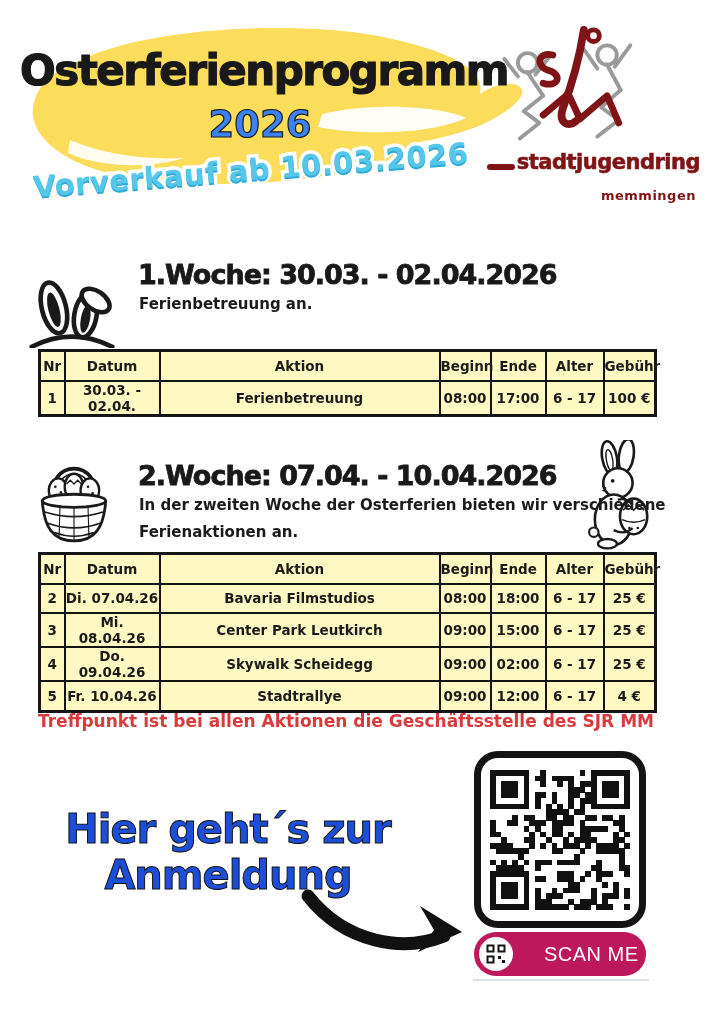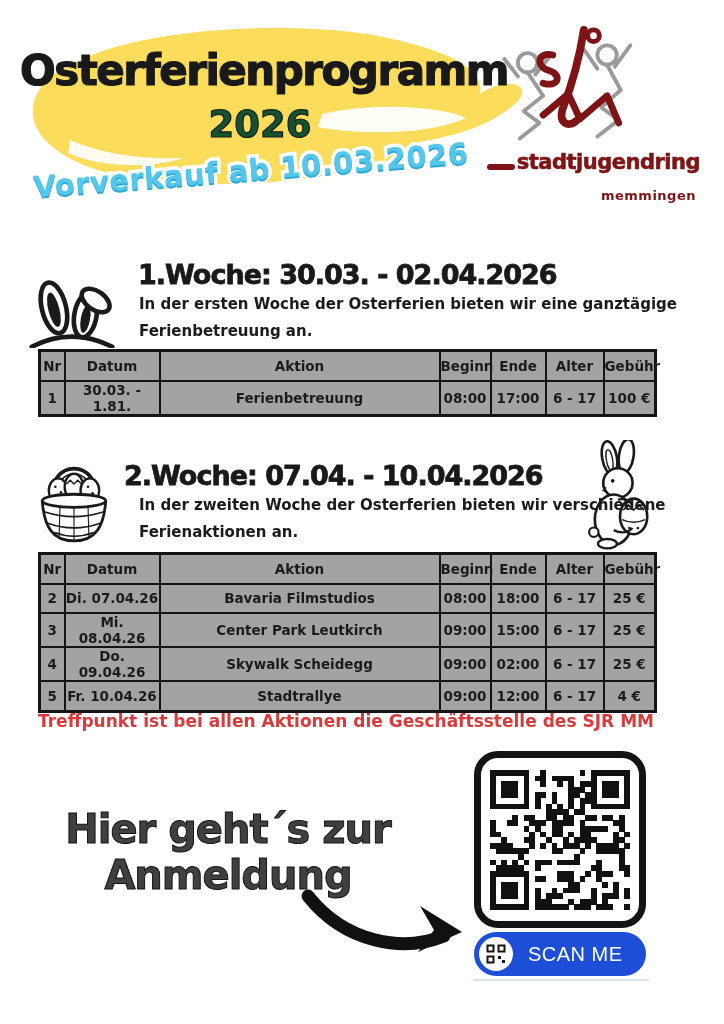--- a/index.html
+++ b/index.html
@@ -5,21 +5,21 @@
   html,body{margin:0;padding:0;background:#ffffff;}
   .page{position:relative;width:724px;height:1024px;background:#ffffff;overflow:hidden;
         font-family:"DejaVu Sans",sans-serif;color:#1b1b1b;}
   .abs{position:absolute;}
 
   
   .brush{left:12px;top:22px;width:520px;height:165px;}
   .title-wrap{left:20px;top:46px;width:480px;text-align:center;}
   .title-l1{font-size:42px;font-weight:bold;letter-spacing:-1.5px;color:#191919;
             -webkit-text-stroke:1.2px #191919;}
-  .title-l2{font-size:37px;font-weight:bold;letter-spacing:0px;color:#14532d;margin-top:8px;
+  .title-l2{font-size:37px;font-weight:bold;letter-spacing:0px;color:#3b82f6;margin-top:8px;
             -webkit-text-stroke:1.2px #191919;}
   .logo{left:462px;top:24px;width:250px;height:172px;}
   .logo-figures{position:absolute;left:36px;top:2px;width:160px;height:126px;}
   .logo-word{position:absolute;right:12px;top:126px;display:flex;align-items:center;}
   .logo-dash{width:28px;height:6px;background:#7E1415;border-radius:3px;margin-right:2px;margin-top:10px;}
   .logo-word span{font-size:21px;font-weight:bold;letter-spacing:-0.5px;color:#7E1415;
                   -webkit-text-stroke:0.6px #7E1415;}
   .logo-sub{position:absolute;right:16px;top:164px;font-size:13px;font-weight:bold;color:#7E1415;letter-spacing:0.5px;}
   .subtitle-wrap{left:34px;top:170px;width:430px;transform:rotate(-4.5deg);transform-origin:left center;height:46px;}
   .subtitle-back,.subtitle-front{position:absolute;left:0;top:0;white-space:nowrap;
@@ -27,50 +27,50 @@
   .subtitle-back{color:#fff;-webkit-text-stroke:7px #ffffff;}
   .subtitle-front{color:#55C7EA;text-shadow:0 2px 0 #2fa9d6;}
 
   
   .icon-ears{left:28px;top:278px;width:88px;height:70px;}
   .icon-basket{left:32px;top:446px;width:84px;height:104px;}
   .icon-bunny{left:577px;top:440px;width:86px;height:110px;}
   .sec-head{font-size:27px;font-weight:bold;letter-spacing:-1px;color:#191919;
             -webkit-text-stroke:0.8px #191919;white-space:nowrap;}
   .sec1-head{left:138px;top:259px;}
-  .sec2-head{left:124px;top:460px;}
+  .sec2-head{left:138px;top:460px;}
   .sec-desc{font-size:15px;font-weight:bold;line-height:27px;color:#1b1b1b;white-space:nowrap;}
   .sec1-desc{left:139px;top:291px;}
   .sec2-desc{left:139px;top:492px;}
 
   
   table.tbl{position:absolute;left:38px;width:616px;border-collapse:collapse;table-layout:fixed;
-            background:#a3a3a3;border:3px solid #141414;}
+            background:#fef9c3;border:3px solid #141414;}
   .t1{top:349px;}
   .t2{top:552px;}
   .tbl th,.tbl td{border:2px solid #141414;text-align:center;vertical-align:middle;
                   font-size:13.5px;font-weight:bold;color:#1b1b1b;padding:0;height:28px;}
   .t2 th,.t2 td{height:27.6px;}
 
   
   .notice{left:38px;top:708px;width:616px;color:#D93A3B;font-size:17px;font-weight:bold;line-height:26px;}
   .notice-l1{text-align:justify;text-align-last:justify;}
   .notice-l2{text-align:left;}
 
   
-  .cta{left:24px;top:806px;width:408px;text-align:center;color:#404040;}
+  .cta{left:24px;top:806px;width:408px;text-align:center;color:#1d4ed8;}
   .cta-l1{font-size:40px;font-weight:bold;letter-spacing:-1px;-webkit-text-stroke:1px #121212;}
   .cta-l2{font-size:40px;font-weight:bold;letter-spacing:-1px;margin-top:0;-webkit-text-stroke:1px #121212;}
   .arrow{left:296px;top:886px;width:186px;height:82px;}
   .qr-frame{left:474px;top:751px;width:172px;height:177px;box-sizing:border-box;
             border:7px solid #141414;border-radius:24px;background:#fff;
             display:flex;align-items:center;justify-content:center;}
   .qr-frame svg{width:140px;height:140px;}
-  .scan-pill{left:474px;top:932px;width:172px;height:44px;background:#1d4ed8;border-radius:22px;
-             display:flex;align-items:center;}
+  .scan-pill{left:474px;top:932px;width:172px;height:44px;background:#be185d;border-radius:22px;
+             display:flex;align-items:center;gap:16px;}
   .scan-circle{width:34px;height:34px;border-radius:50%;background:#ffffff;margin-left:5px;
                display:flex;align-items:center;justify-content:center;flex:0 0 auto;}
   .scan-label{color:#ffffff;font-family:"Liberation Sans",sans-serif;font-size:20px;
               letter-spacing:0.5px;margin-left:15px;}
   .pill-underline{left:473px;top:979px;width:176px;height:2px;background:#dbe2ea;}
 </style>
 </head>
 <body>
 
 <div class="page">
@@ -126,21 +126,20 @@
       <ellipse cx="28" cy="32" rx="13" ry="28" transform="rotate(-14 28 32)"></ellipse>
       <ellipse cx="62" cy="40" rx="12" ry="24" transform="rotate(10 62 40)"></ellipse>
     </g>
     <ellipse cx="28" cy="34" rx="6" ry="19" transform="rotate(-14 28 34)" fill="#1a1a1a"></ellipse>
     <ellipse cx="62" cy="44" rx="5" ry="15" transform="rotate(10 62 44)" fill="#1a1a1a"></ellipse>
     <ellipse cx="73" cy="24" rx="17" ry="10" transform="rotate(35 73 24)" fill="#ffffff" stroke="#1a1a1a" stroke-width="5"></ellipse>
     <path d="M4,74 Q47,52 91,74" fill="none" stroke="#1a1a1a" stroke-width="5" stroke-linecap="round"></path>
   </svg>
   <div class="abs sec-head sec1-head">1.Woche: 30.03. - 02.04.2026</div>
   <div class="abs sec-desc sec1-desc">
-    <div>In der ersten Woche der Osterferien bieten wir eine ganztägige</div>
     <div>Ferienbetreuung an.</div>
   </div>
 
   <table class="tbl t1">
     <colgroup>
         <col style="width:25px">
         <col style="width:95px">
         <col style="width:280px">
         <col style="width:51px">
         <col style="width:55px">
@@ -154,21 +153,21 @@
         <th>Aktion</th>
         <th>Beginn</th>
         <th>Ende</th>
         <th>Alter</th>
         <th>Gebühr</th>
       </tr>
     </thead>
     <tbody>
       <tr>
         <td>1</td>
-        <td>30.03. - 1.81.</td>
+        <td>30.03. - 02.04.</td>
         <td>Ferienbetreuung</td>
         <td>08:00</td>
         <td>17:00</td>
         <td>6 - 17</td>
         <td>100 €</td>
       </tr>
     </tbody>
   </table>
 
   <svg class="abs icon-basket" viewBox="0 0 90 110">

